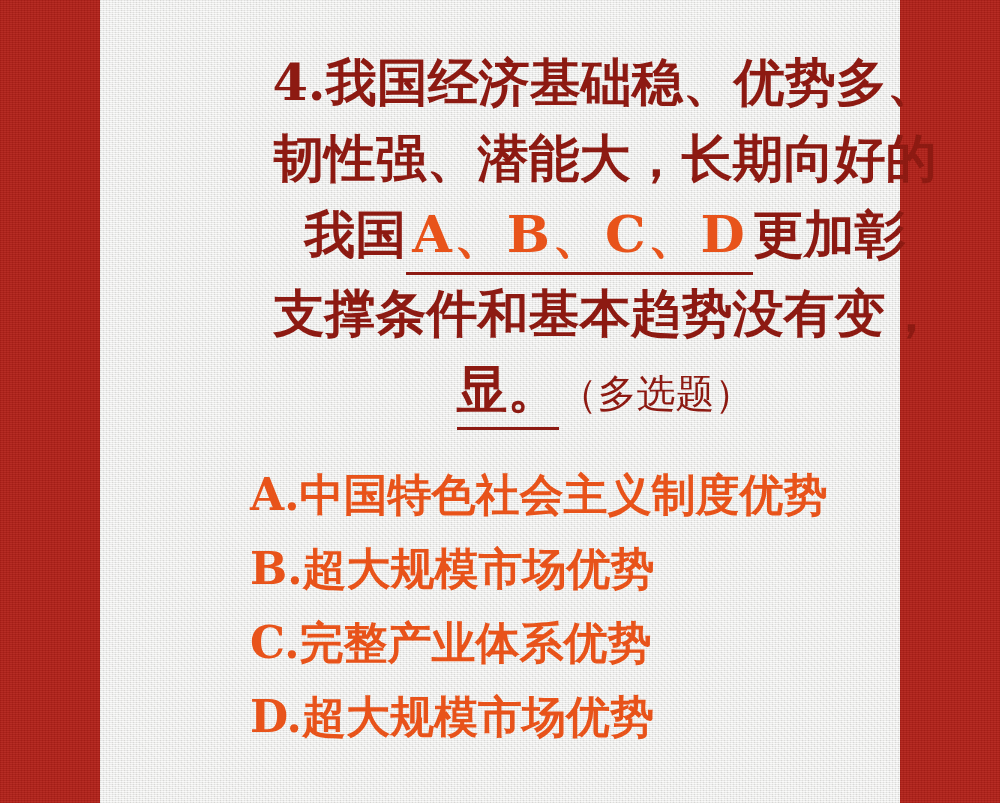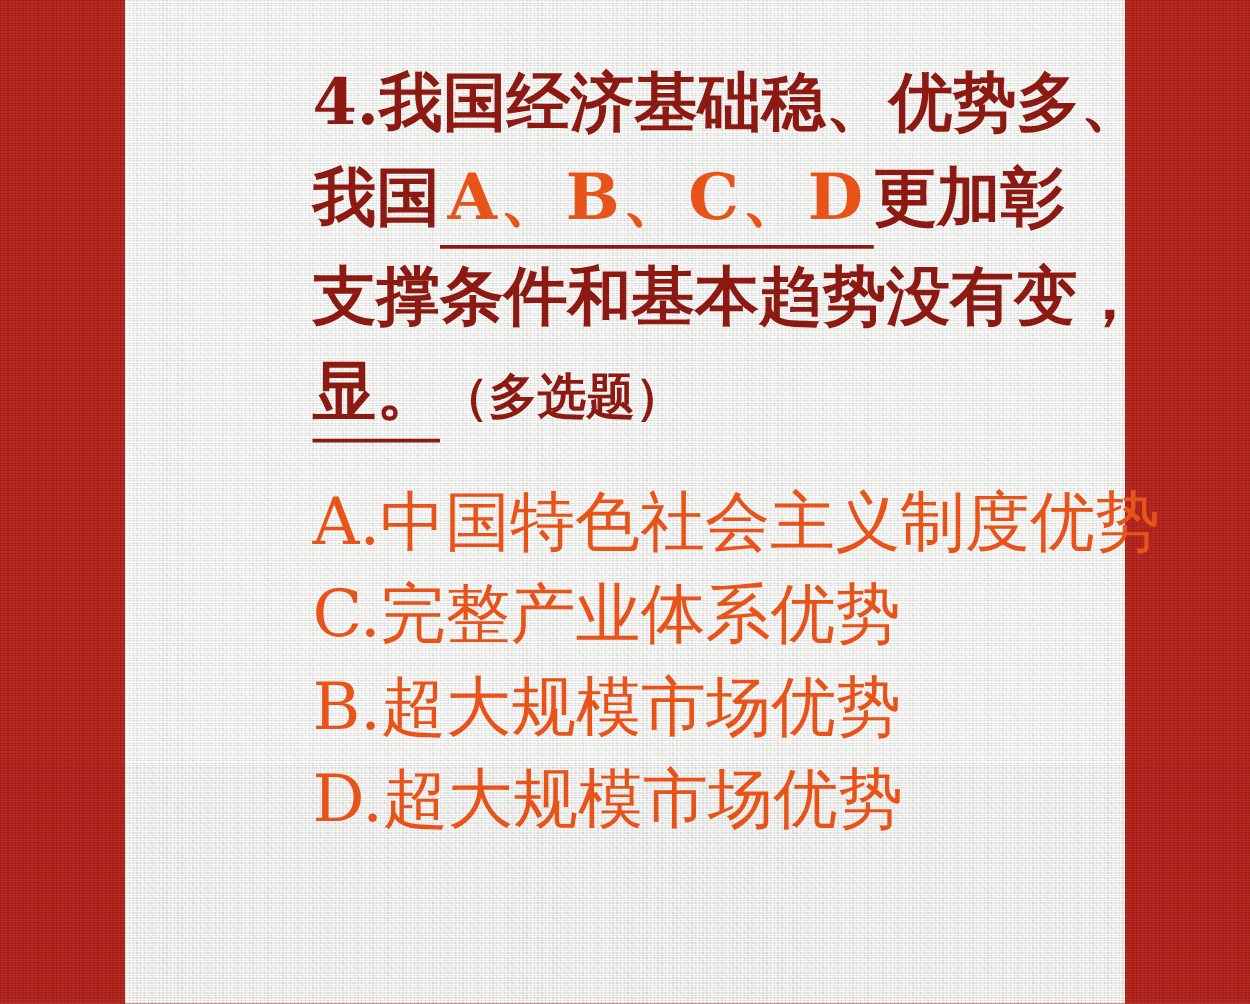--- a/index.html
+++ b/index.html
@@ -44,68 +44,70 @@
   .q-body {
     font-size: 51px;
     line-height: 76px;
     color: #8d1a12;
     font-weight: bold;
     letter-spacing: 0px;
     text-align: left;
   }
   .q-body .seg {
     white-space: nowrap;
+    text-align: center;
   }
   .blank {
     display: inline-block;
     border-bottom: 3px solid #8d1a12;
     color: #e8531a;
     padding: 0 6px;
     letter-spacing: 2px;
   }
   .u-line {
     border-bottom: 3px solid #8d1a12;
     display: inline-block;
     padding-bottom: 0px;
   }
   .tag {
     font-size: 39px;
     color: #8d1a12;
-    font-weight: bold;
+    font-weight: normal;
   }
   .options {
     margin-top: 26px;
   }
   .opt {
-    font-size: 52px;
+    font-size: 44px;
     line-height: 74px;
     color: #e8531a;
-    font-weight: normal;
+    font-weight: bold;
     white-space: nowrap;
   }
   .opt .letter {
     letter-spacing: 0px;
   }
 </style>
 </head>
 <body>
 
 <div class="page">
   <div class="paper">
     <div class="content">
 
       <div class="q-body">
         <div class="seg"><span>4.</span><span>我国经济基础稳、优势多、</span></div>
+        <div class="seg">韧性强、潜能大，长期向好的</div>
         <div class="seg"><span>我国</span><span class="blank">A、B、C、D</span><span>更加彰</span></div>
         <div class="seg">支撑条件和基本趋势没有变，</div>
         <div class="seg"><span class="u-line">显。</span><span class="tag">（多选题）</span></div>
       </div>
 
       <div class="options">
         <div class="opt"><span class="letter">A.</span><span>中国特色社会主义制度优势</span></div>
+        <div class="opt"><span class="letter">B.</span><span>超大规模市场优势</span></div>
         <div class="opt"><span class="letter">C.</span><span>完整产业体系优势</span></div>
-        <div class="opt"><span class="letter">B.</span><span>超大规模市场优势</span></div>
         <div class="opt"><span class="letter">D.</span><span>超大规模市场优势</span></div>
       </div>
 
     </div>
   </div>
 </div>
 
 </body></html>

